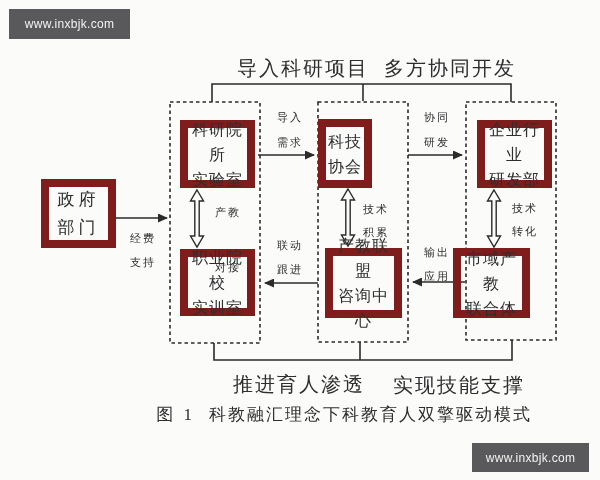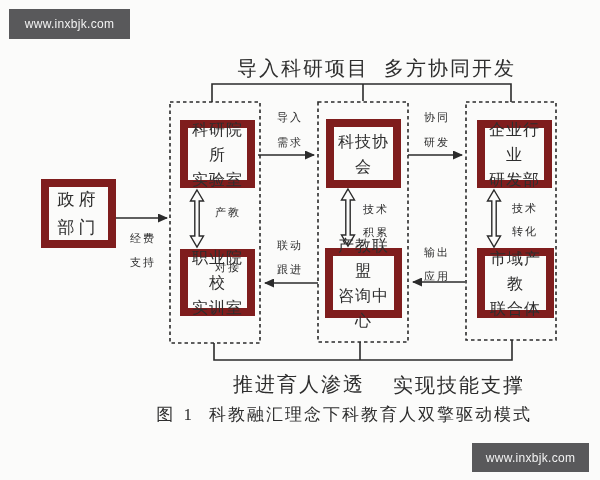--- a/index.html
+++ b/index.html
@@ -18,24 +18,24 @@
   #wires{position:absolute;left:0;top:0;}
   .node{
     position:absolute;border:8px solid #7f1d1d;box-sizing:border-box;
     display:flex;flex-direction:column;align-items:center;justify-content:center;
     text-align:center;font-size:16px;line-height:25px;letter-spacing:1px;
     background:transparent;
   }
   #node-gov{left:41px;top:179px;width:75px;height:69px;font-size:17px;line-height:28px;letter-spacing:4px;}
   #node-lab{left:180px;top:120px;width:75px;height:68px;}
   #node-voc{left:180px;top:249px;width:75px;height:67px;}
-  #node-assoc{left:326px;top:119px;width:75px;height:69px;align-items:center;}
+  #node-assoc{left:318px;top:119px;width:54px;height:69px;align-items:center;}
   #node-alliance{left:325px;top:248px;width:77px;height:70px;}
   #node-ent{left:477px;top:120px;width:75px;height:68px;}
-  #node-city{left:477px;top:248px;width:77px;height:70px;}
+  #node-city{left:453px;top:248px;width:77px;height:70px;}
   .elabel{
     position:absolute;display:flex;flex-direction:column;align-items:center;
     font-size:11px;line-height:25px;letter-spacing:2px;text-align:center;white-space:nowrap;
   }
   #lbl-policy-top{left:123px;top:175px;width:40px;line-height:23px;}
   #lbl-policy-bottom{left:123px;top:226px;width:40px;line-height:24px;}
   #lbl-import{left:271px;top:105px;width:38px;}
   #lbl-collab{left:418px;top:105px;width:38px;}
   #lbl-docking{left:207px;top:200px;width:42px;line-height:24px;gap:31px;}
   #lbl-accum{left:355px;top:198px;width:42px;line-height:23px;}

